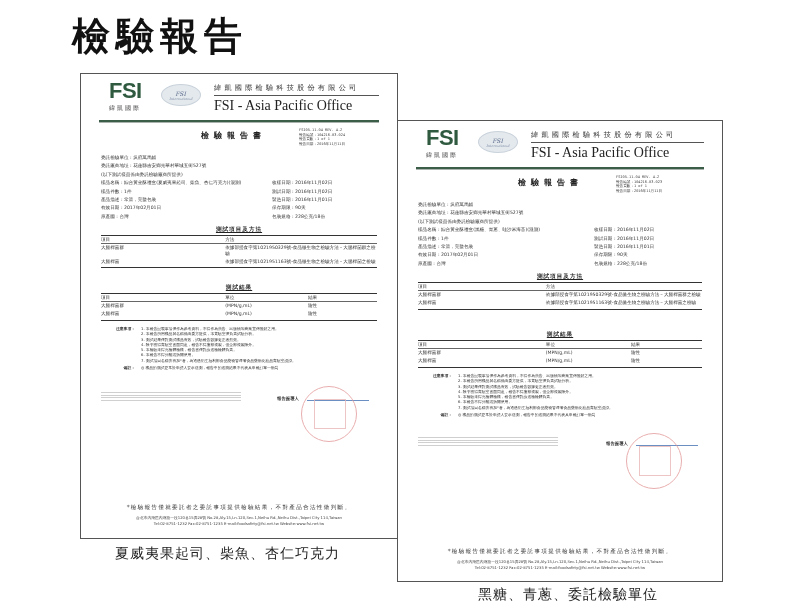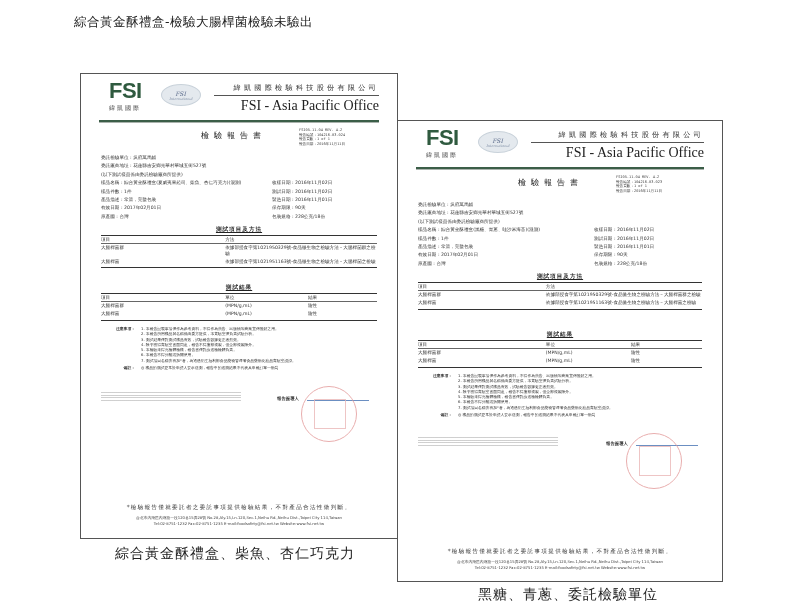--- a/index.html
+++ b/index.html
@@ -14,27 +14,27 @@
   .doc.left  { left: 80px;  top: 73px;  width: 318px; height: 466px; }
   .doc.right { left: 397px; top: 120px; width: 326px; height: 462px; z-index: 2; }
 
   .hdr { position: absolute; left: 18px; right: 18px; top: 6px; height: 40px; }
   .fsi-logo { position: absolute; left: 10px; top: 0; width: 44px; }
   .fsi-logo .mark { font-family: "Liberation Sans", sans-serif; font-weight: bold; font-size: 22px; color: #2f5a3f; line-height: 22px; letter-spacing: -0.5px; }
   .fsi-logo .cn { font-family: "DejaVu Sans", sans-serif; font-size: 6px; color: #444; letter-spacing: 2px; margin-top: 2px; }
   .fsi-oval { position: absolute; left: 62px; top: 4px; width: 40px; height: 22px; border-radius: 50%; background: #e4e9ee; border: 1px solid #c9d2da; display: flex; flex-direction: column; align-items: center; justify-content: center; }
   .fsi-oval .t1 { font-family: "DejaVu Serif", serif; font-style: italic; font-size: 6px; color: #5a6a8a; line-height: 7px; }
   .fsi-oval .t2 { font-family: "DejaVu Serif", serif; font-style: italic; font-size: 3.5px; color: #7a8aa0; line-height: 4px; }
-  .co-block { position: absolute; left: 115px; right: 0; top: 3px; text-align: right; }
+  .co-block { position: absolute; left: 115px; right: 0; top: 3px; text-align: left; }
   .co-cn { font-family: "DejaVu Sans", sans-serif; font-size: 7.2px; letter-spacing: 3.2px; color: #333; border-bottom: 1px solid #555; padding-bottom: 2px; }
   .co-en { font-family: Liberation Serif, serif; font-size: 14px; color: #222; margin-top: 2px; }
   .rule-band { position: absolute; left: 18px; right: 18px; top: 46px; height: 3px; background: linear-gradient(to bottom, #3b5e48 0, #3b5e48 2px, #aab3ad 2px, #aab3ad 3px); }
 
   .rtitle { position: absolute; left: 0; right: 0; top: 54px; height: 20px; }
-  .rtitle .t { position: absolute; left: 120px; top: 2px; font-family: "DejaVu Serif", serif; font-weight: normal; font-size: 8px; letter-spacing: 5px; color: #222; }
+  .rtitle .t { position: absolute; left: 120px; top: 2px; font-family: "DejaVu Serif", serif; font-weight: bold; font-size: 8px; letter-spacing: 5px; color: #222; }
   .rtitle .meta { position: absolute; left: 218px; top: 0; font-family: "DejaVu Sans Mono", monospace; font-size: 3.6px; line-height: 4.6px; color: #444; white-space: pre; }
 
   .fields { position: absolute; left: 20px; right: 20px; top: 80px; font-family: "DejaVu Sans", sans-serif; font-size: 4.6px; color: #333; line-height: 8.4px; }
   .fields .row { display: flex; }
   .fields .l { flex: 0 0 62%; white-space: nowrap; overflow: hidden; }
   .fields .r { flex: 1; white-space: nowrap; }
 
   .sect { position: absolute; left: 20px; right: 20px; font-family: "DejaVu Sans", sans-serif; font-size: 4.6px; color: #333; }
   .sect .stitle { text-align: center; font-weight: bold; font-size: 5.6px; text-decoration: underline; letter-spacing: 1px; margin-bottom: 1px; color: #222; }
   .sect table { width: 100%; border-collapse: collapse; }
@@ -58,21 +58,21 @@
   .foot .f1 { font-family: "DejaVu Serif", serif; font-size: 5.6px; letter-spacing: 1.3px; color: #333; }
   .foot .f2 { font-size: 3.8px; margin-top: 3px; color: #444; }
   .foot .f3 { font-size: 3.8px; margin-top: 1px; color: #444; }
 
   .caption { position: absolute; font-family: "DejaVu Sans", sans-serif; font-size: 14px; color: #222; letter-spacing: 1px; }
 </style>
 </head>
 <body>
 
 <div class="page-title">
-  <span class="sub">綜合黃金酥禮盒-檢驗大腸桿菌檢驗未驗出</span>
+  <span class="big">檢驗報告</span>
 </div>
 
 <div class="doc left">
   <div class="hdr">
     <div class="fsi-logo">
       <div class="mark">FSI</div>
       <div class="cn">緯凱國際</div>
     </div>
     <div class="fsi-oval">
       <span class="t1">FSI</span>
@@ -323,14 +323,14 @@
   <div class="sigline" style="left:238px; top:324px; width:62px;"></div>
   <div class="stamp" style="left:228px; top:312px;"></div>
 
   <div class="foot" style="top:427px;">
     <div class="f1">*檢驗報告僅就委託者之委託事項提供檢驗結果，不對產品合法性做判斷。</div>
     <div class="f2">台北市內湖區內湖路一段120巷15弄28號 No.28,Aly.15,Ln.120,Sec.1,Neihu Rd.,Neihu Dist.,Taipei City 114,Taiwan</div>
     <div class="f3">Tel:02-8751-1232  Fax:02-8751-1235  E-mail:foodsafety@fsi.net.tw  Website:www.fsi.net.tw</div>
   </div>
 </div>
 
-<div class="caption" style="left:115px; top:545px;">綜合黃金酥禮盒、柴魚、杏仁巧克力</div>
+<div class="caption" style="left:115px; top:545px;">夏威夷果起司、柴魚、杏仁巧克力</div>
 <div class="caption" style="left:478px; top:586px;">黑糖、青蔥、委託檢驗單位</div>
 
 </body></html>

